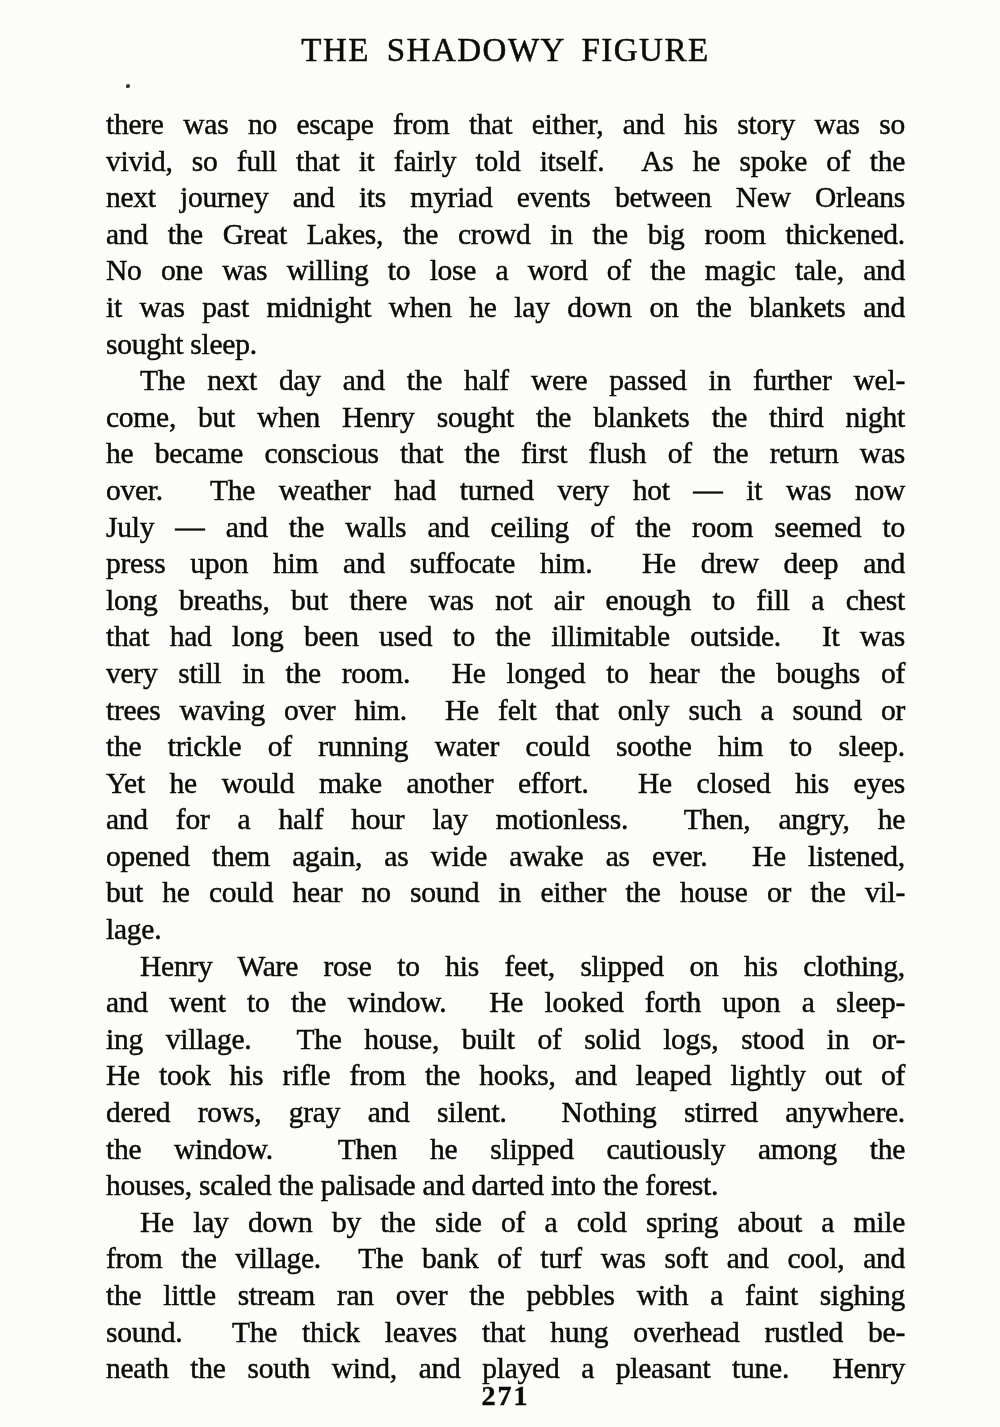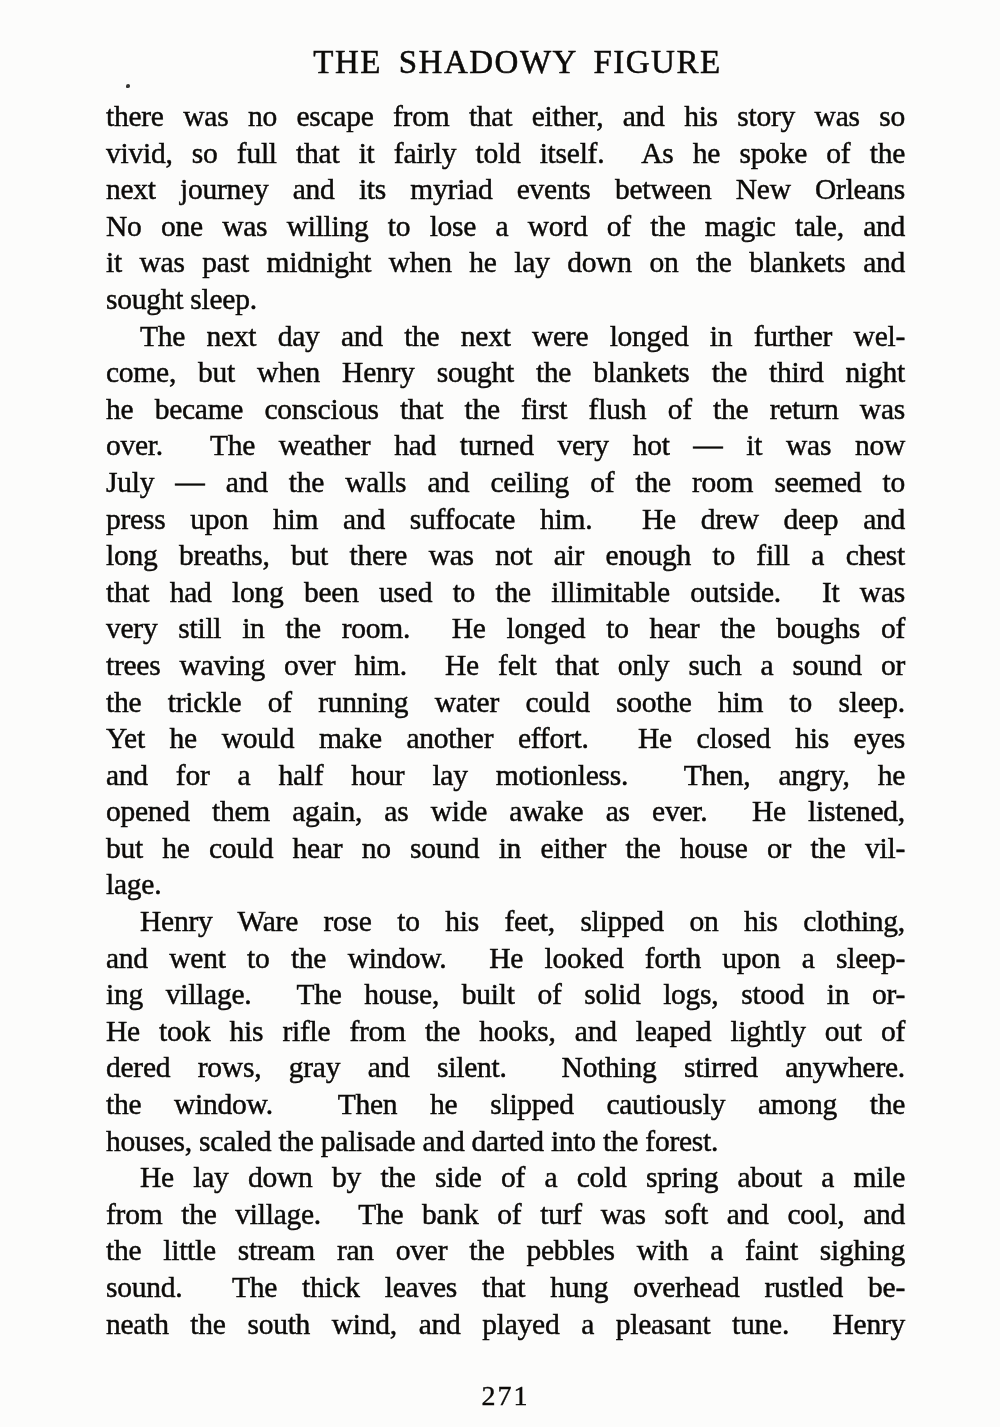--- a/index.html
+++ b/index.html
@@ -11,40 +11,40 @@
     overflow: hidden;
   }
   .page {
     position: relative;
     width: 1000px; height: 1427px;
     background: #fcfcfb;
   }
   .title {
     position: absolute;
     left: 106px; top: 33px; width: 799px;
-    margin: 12px;
+    margin: 0;
     text-align: center;
     font-size: 33px;
     font-weight: 400;
     line-height: 34px;
     letter-spacing: 1.5px;
     word-spacing: 7px;
     white-space: nowrap;
     -webkit-text-stroke: 0.5px #0c0b09;
   }
   .speck {
     position: absolute;
     left: 126px; top: 84px;
     width: 4px; height: 4px;
     background: #343432;
     border-radius: 60% 50% 50% 30%;
   }
   .text-block {
     position: absolute;
-    left: 106px; top: 98px; width: 799px;
+    left: 106px; top: 106px; width: 799px;
     font-size: 29.5px;
     line-height: 36.6px;
     letter-spacing: -0.25px;
     -webkit-text-stroke: 0.45px #0c0b09;
   }
   .line {
     height: 36.6px;
     text-align: justify;
     text-align-last: justify;
     white-space: nowrap;
@@ -52,41 +52,42 @@
   .line.indent { padding-left: 34px; }
   .line.end {
     text-align: right;
     text-align-last: left;
   }
   .page-number {
     position: absolute;
     left: 106px; top: 1380px; width: 799px;
     text-align: center;
     font-size: 28px;
-    font-weight: 400;
+    font-weight: 700;
     letter-spacing: 2px;
     -webkit-text-stroke: 0.4px #0c0b09;
   }
 </style>
 </head>
 <body>
 
 <div class="page">
   <h1 class="title">THE SHADOWY FIGURE</h1>
 
   <div class="speck"></div>
 
   <div class="text-block">
       <div class="line">there was no escape from that either, and his story was so</div>
       <div class="line">vivid, so full that it fairly told itself.&nbsp; As he spoke of the</div>
       <div class="line">next journey and its myriad events between New Orleans</div>
+      <div class="line">and the Great Lakes, the crowd in the big room thickened.</div>
       <div class="line">No one was willing to lose a word of the magic tale, and</div>
       <div class="line">it was past midnight when he lay down on the blankets and</div>
       <div class="line end">sought sleep.</div>
-      <div class="line indent">The next day and the next were longed in further wel-</div>
+      <div class="line indent">The next day and the half were passed in further wel-</div>
       <div class="line">come, but when Henry sought the blankets the third night</div>
       <div class="line">he became conscious that the first flush of the return was</div>
       <div class="line">over.&nbsp; The weather had turned very hot&nbsp;—&nbsp;it was now</div>
       <div class="line">July&nbsp;—&nbsp;and the walls and ceiling of the room seemed to</div>
       <div class="line">press upon him and suffocate him.&nbsp; He drew deep and</div>
       <div class="line">long breaths, but there was not air enough to fill a chest</div>
       <div class="line">that had long been used to the illimitable outside.&nbsp; It was</div>
       <div class="line">very still in the room.&nbsp; He longed to hear the boughs of</div>
       <div class="line">trees waving over him.&nbsp; He felt that only such a sound or</div>
       <div class="line">the trickle of running water could soothe him to sleep.</div>

